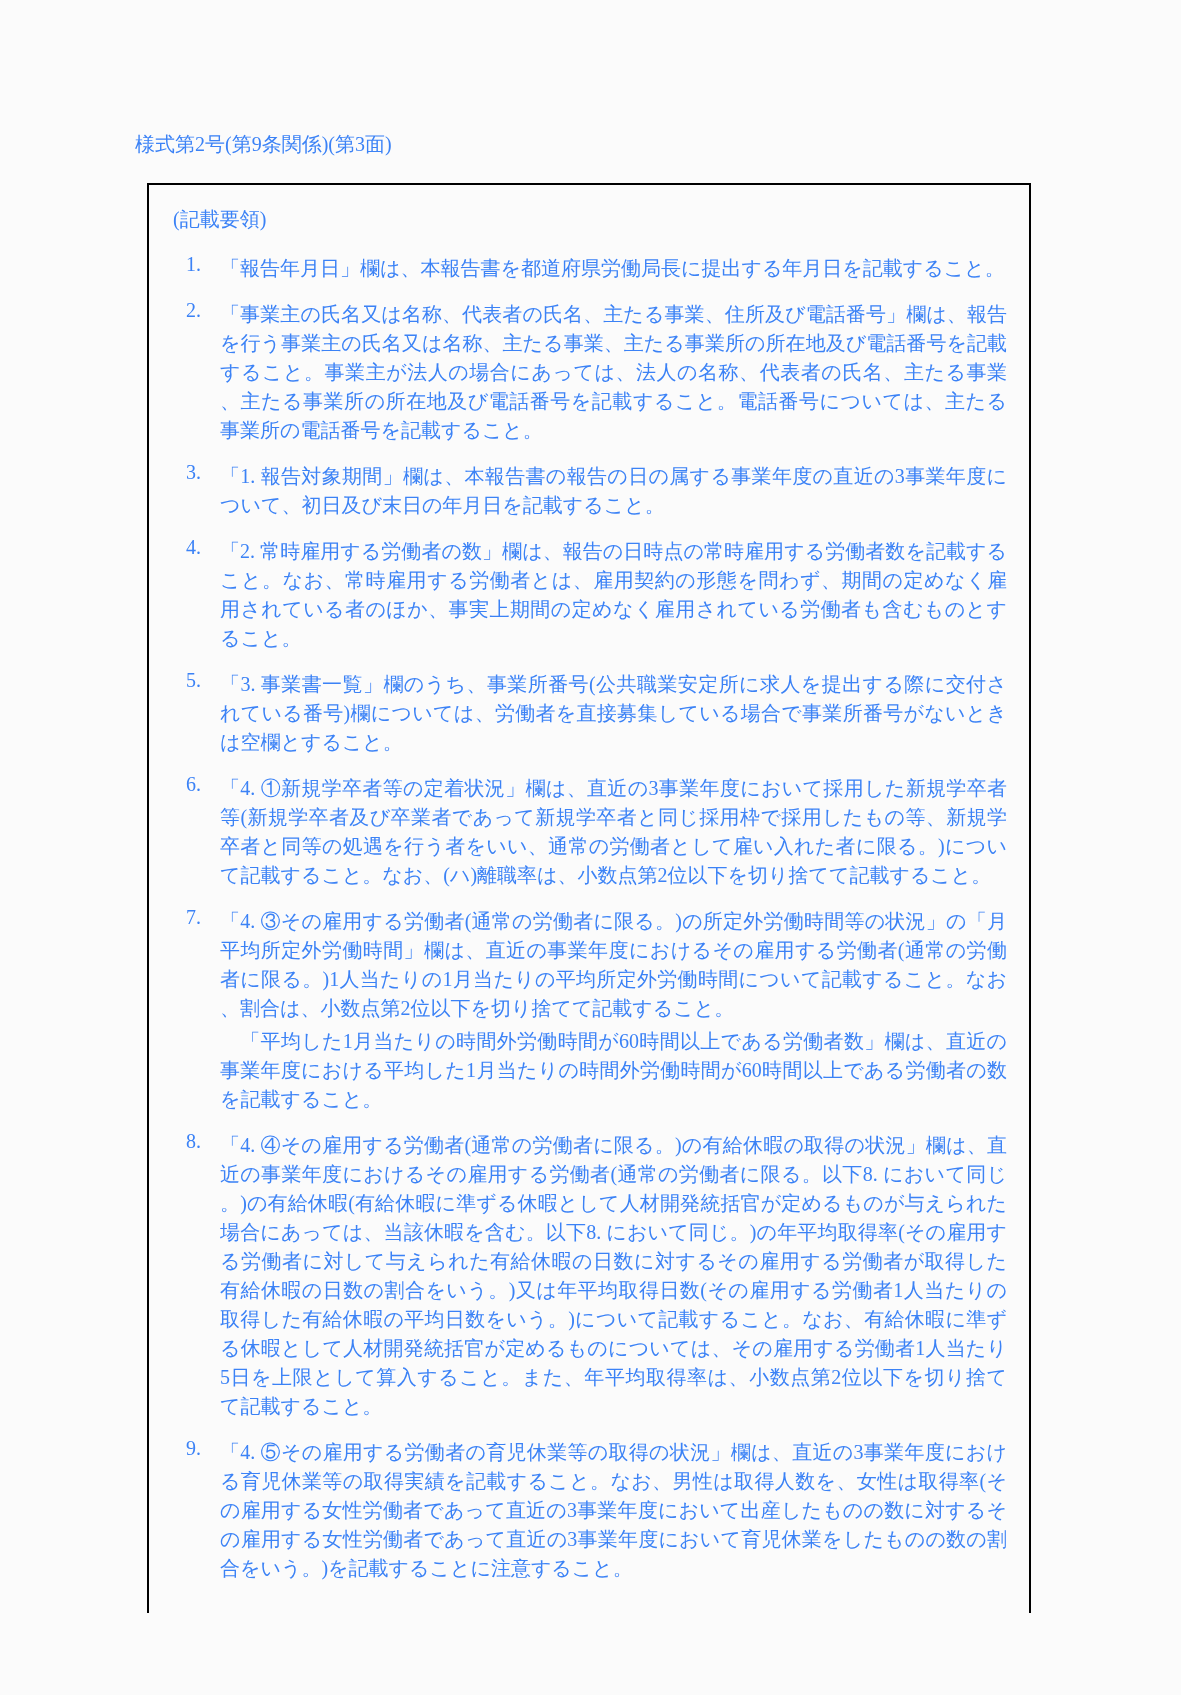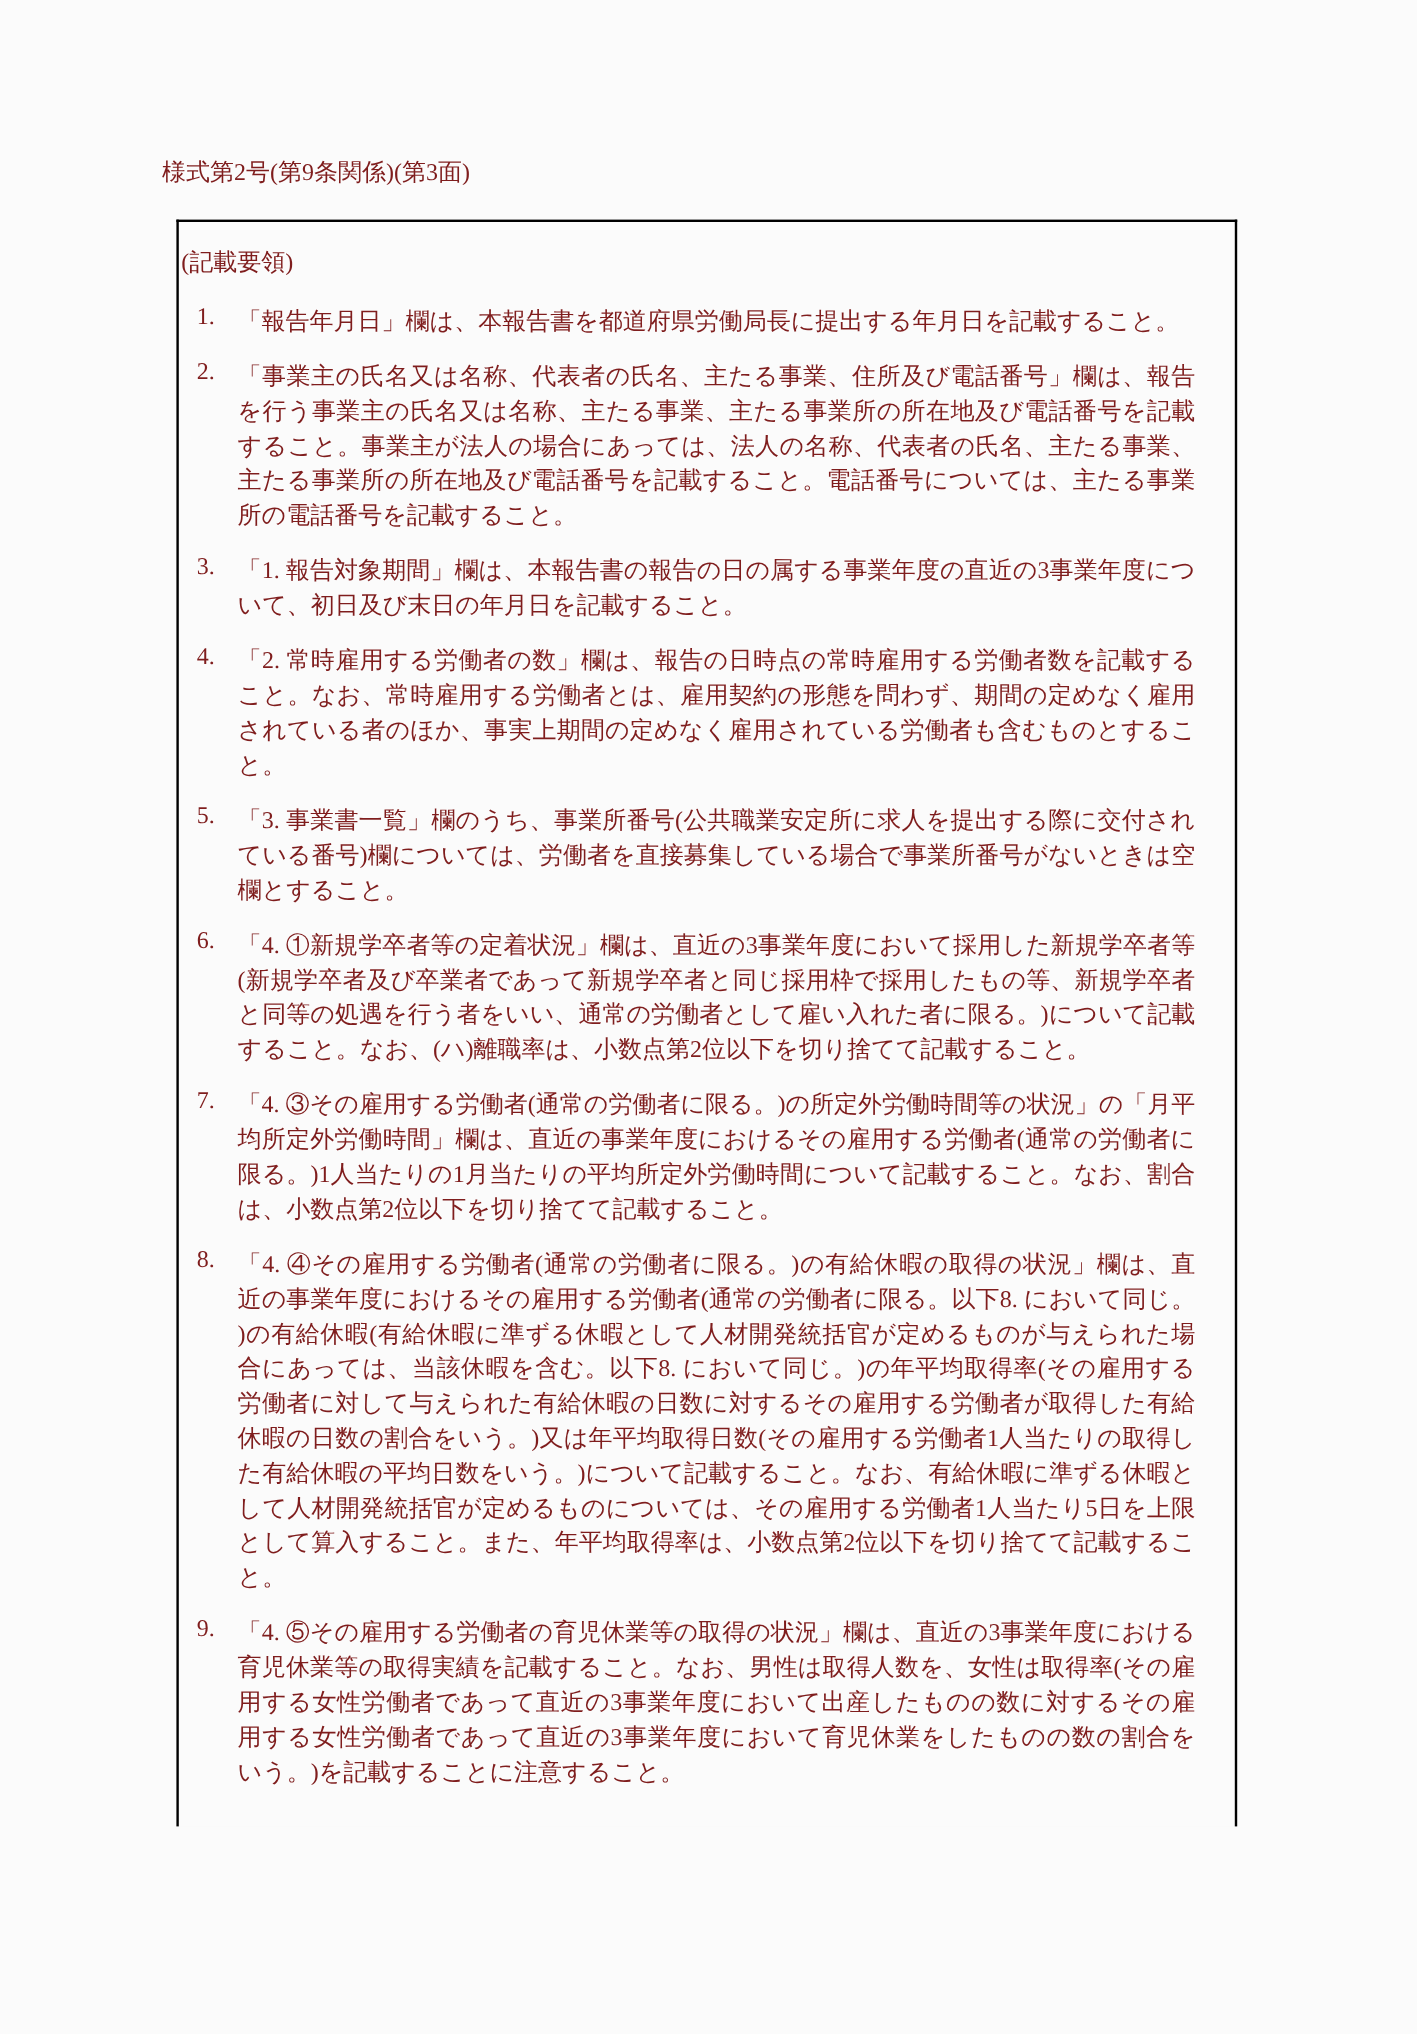--- a/index.html
+++ b/index.html
@@ -5,42 +5,42 @@
   html, body {
     margin: 0;
     padding: 0;
     background: #fbfbfb;
   }
   .page {
     position: relative;
     width: 1181px;
     height: 1695px;
     background: #fbfbfb;
-    color: #7f1d1d;
+    color: #3b82f6;
     font-family: "Liberation Serif", "DejaVu Serif", serif;
     font-size: 20px;
     line-height: 29px;
   }
   .form-label {
     position: absolute;
     left: 135px;
     top: 130px;
     white-space: nowrap;
   }
   .doc-box {
     position: absolute;
     left: 147px;
     top: 183px;
     width: 884px;
     box-sizing: border-box;
     border-top: 2px solid #000;
     border-left: 2px solid #000;
     border-right: 2px solid #000;
     border-bottom: none;
-    padding: 20px 18px 26px 2px;
+    padding: 20px 18px 26px 24px;
     background: #fbfbfb;
   }
   .legend {
     margin: 0 0 16px 0;
   }
   .items {
     margin-left: 13px;
   }
   .item {
     display: flex;
@@ -117,20 +117,21 @@
         <div class="item-num">6.</div>
         <div class="item-text">
           <p>「4. ①新規学卒者等の定着状況」欄は、直近の3事業年度において採用した新規学卒者等(新規学卒者及び卒業者であって新規学卒者と同じ採用枠で採用したもの等、新規学卒者と同等の処遇を行う者をいい、通常の労働者として雇い入れた者に限る。)について記載すること。なお、(ハ)離職率は、小数点第2位以下を切り捨てて記載すること。</p>
         </div>
       </div>
 
       <div class="item">
         <div class="item-num">7.</div>
         <div class="item-text">
           <p>「4. ③その雇用する労働者(通常の労働者に限る。)の所定外労働時間等の状況」の「月平均所定外労働時間」欄は、直近の事業年度におけるその雇用する労働者(通常の労働者に限る。)1人当たりの1月当たりの平均所定外労働時間について記載すること。なお、割合は、小数点第2位以下を切り捨てて記載すること。</p>
+          <p>　「平均した1月当たりの時間外労働時間が60時間以上である労働者数」欄は、直近の事業年度における平均した1月当たりの時間外労働時間が60時間以上である労働者の数を記載すること。</p>
         </div>
       </div>
 
       <div class="item">
         <div class="item-num">8.</div>
         <div class="item-text">
           <p>「4. ④その雇用する労働者(通常の労働者に限る。)の有給休暇の取得の状況」欄は、直近の事業年度におけるその雇用する労働者(通常の労働者に限る。以下8. において同じ。)の有給休暇(有給休暇に準ずる休暇として人材開発統括官が定めるものが与えられた場合にあっては、当該休暇を含む。以下8. において同じ。)の年平均取得率(その雇用する労働者に対して与えられた有給休暇の日数に対するその雇用する労働者が取得した有給休暇の日数の割合をいう。)又は年平均取得日数(その雇用する労働者1人当たりの取得した有給休暇の平均日数をいう。)について記載すること。なお、有給休暇に準ずる休暇として人材開発統括官が定めるものについては、その雇用する労働者1人当たり5日を上限として算入すること。また、年平均取得率は、小数点第2位以下を切り捨てて記載すること。</p>
         </div>
       </div>
 

